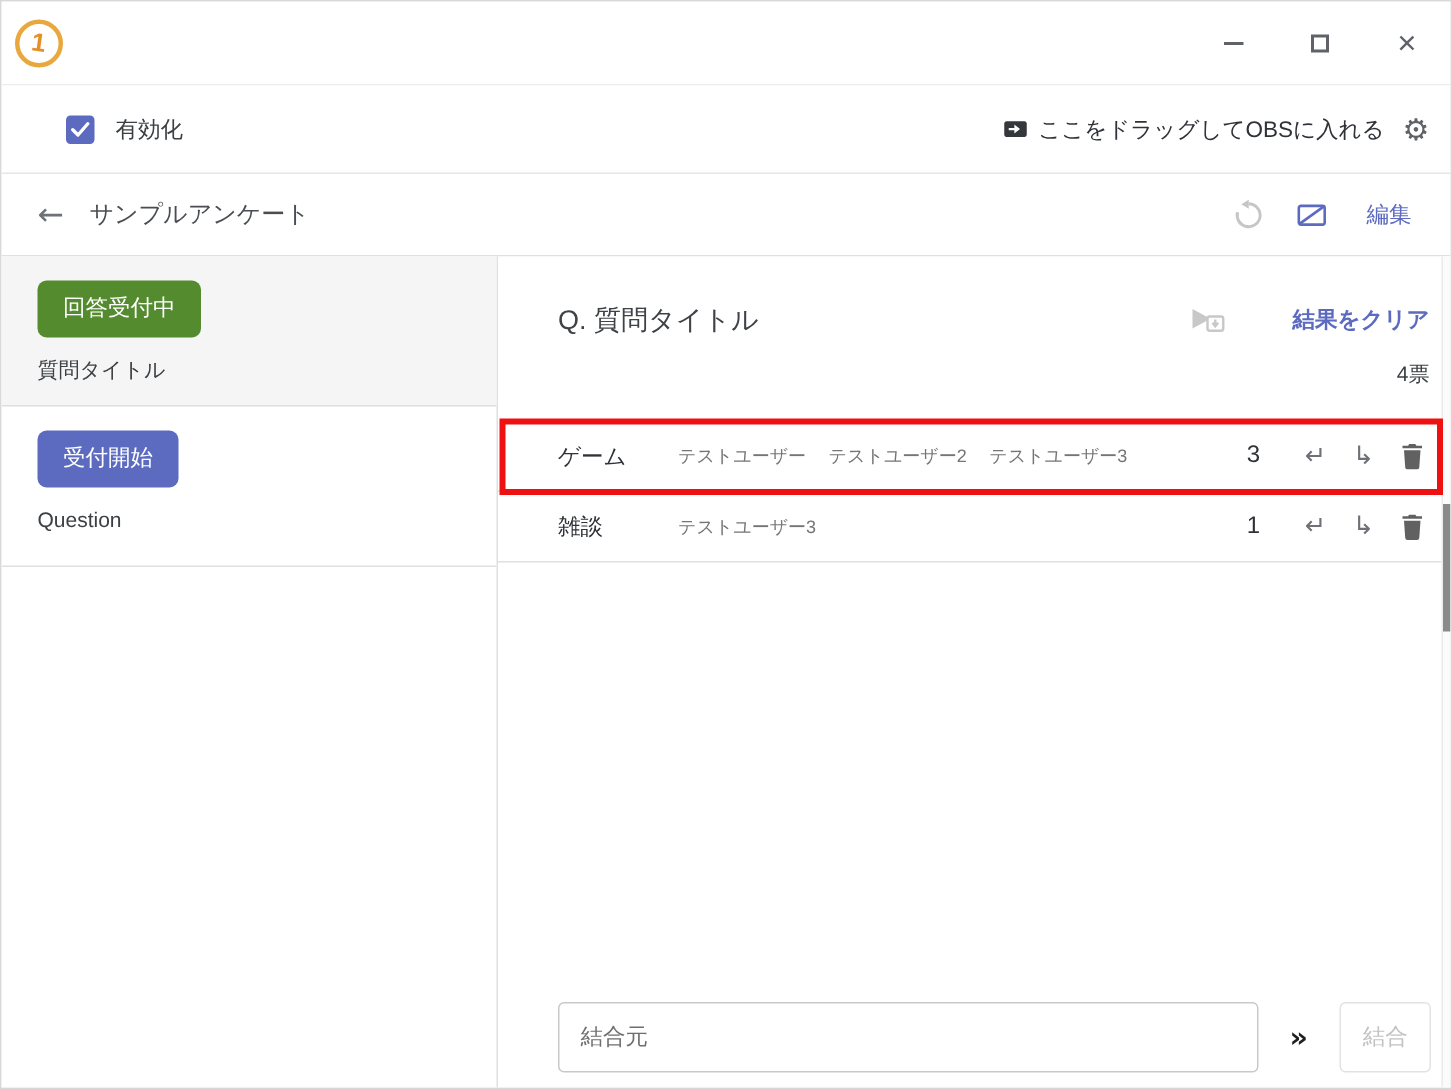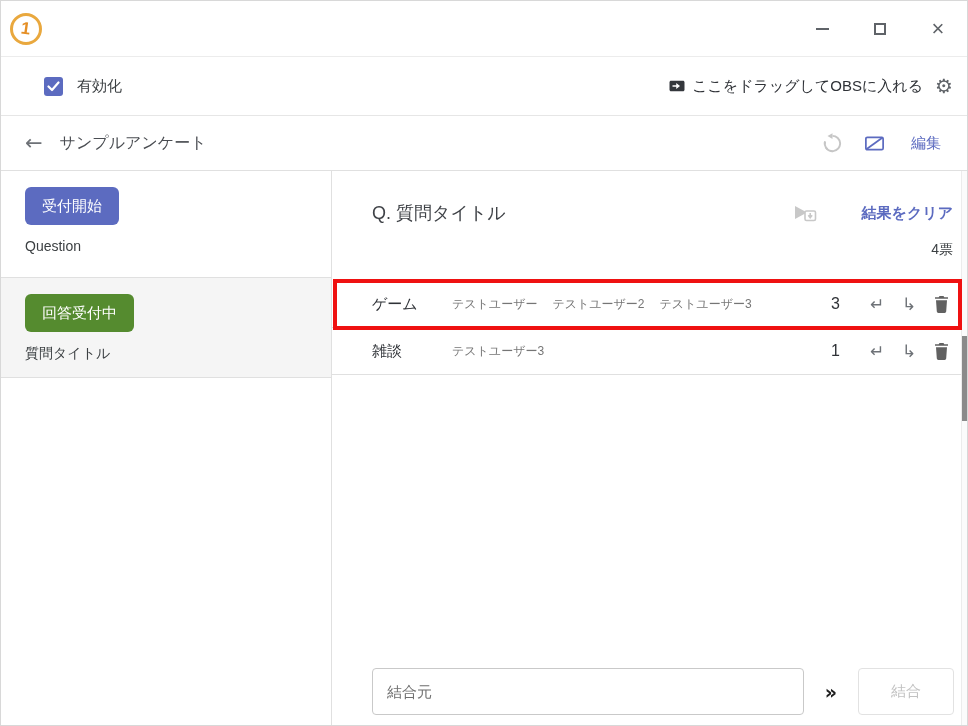--- a/index.html
+++ b/index.html
@@ -65,21 +65,21 @@
   .row-highlight{display:none;}
   .choice-row.highlighted .row-highlight{display:block; position:absolute; left:1px; right:0; top:-2px; bottom:-3px; border:4px solid var(--red); pointer-events:none; z-index:2;}
 
   
   .merge-bar{position:absolute; left:40px; right:13px; bottom:10px; display:flex; align-items:center; gap:21px;}
   .merge-input{height:47px; border:1px solid #c9c9c9; border-radius:4px; padding:0 14px; font-size:15px; color:#424242; font-family:inherit; outline:none; min-width:0;}
   .merge-input::placeholder{color:#6f6f6f; opacity:1;}
   .merge-input.src{flex:1.04;}
   .merge-input.dst{flex:1;}
   .merge-arrow{font-size:19px; font-weight:bold; color:#1f1f1f; font-family:"DejaVu Sans",sans-serif;}
-  .merge-btn{width:96px; height:47px; background:#fff; border:1px solid #e2e2e2; border-radius:4px; font-size:15px; color:#c2c2c2; font-family:inherit;}
+  .merge-btn{width:61px; height:47px; background:#fff; border:1px solid #e2e2e2; border-radius:4px; font-size:15px; color:#c2c2c2; font-family:inherit;}
 
   
   .scrollbar{position:absolute; top:0; right:0; bottom:0; width:6px; background:#fbfbfb; border-left:1px solid #ececec;}
   .scroll-thumb{position:absolute; top:165px; right:0; width:5px; height:85px; background:#8a8a8a;}
 </style>
 </head>
 <body>
 
 <div class="window">
 
@@ -134,28 +134,28 @@
           <rect x="3" y="5.5" width="18" height="13" rx="1.5"></rect>
           <line x1="3.5" y1="18" x2="20.5" y2="5.8"></line>
         </svg>
       </span>
       <span class="edit-link">編集</span>
     </div>
   </div>
 
   <div class="body">
     <aside class="sidebar">
+  <div class="side-item selected">
+    <span class="status-btn" style="background: rgb(85, 139, 47);">回答受付中</span>
+    <div class="side-title">質問タイトル</div>
+  </div>
+
   <div class="side-item">
     <span class="status-btn" style="background: rgb(92, 107, 192);">受付開始</span>
     <div class="side-title">Question</div>
-  </div>
-
-  <div class="side-item selected">
-    <span class="status-btn" style="background: rgb(85, 139, 47);">回答受付中</span>
-    <div class="side-title">質問タイトル</div>
   </div>
 </aside>
 
     <main class="main">
       <div class="q-header">
         <h2 class="q-title">Q. 質問タイトル</h2>
         <div class="q-actions">
           <span class="icon-btn">
             <svg width="26" height="24" viewBox="0 0 26 24">
               <path d="M3 5 L15 11.5 L3 18 Z" fill="#c8c8c8"></path>

